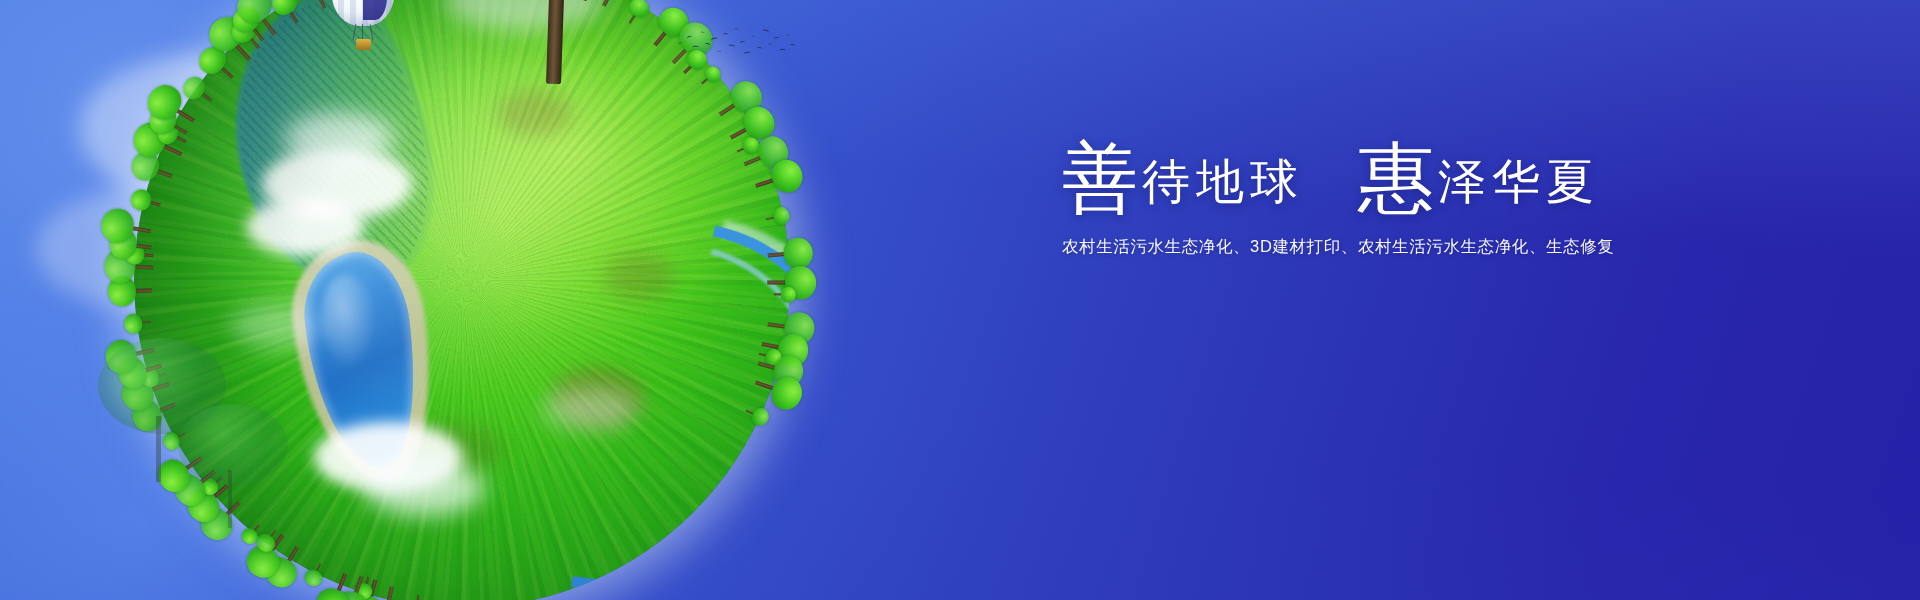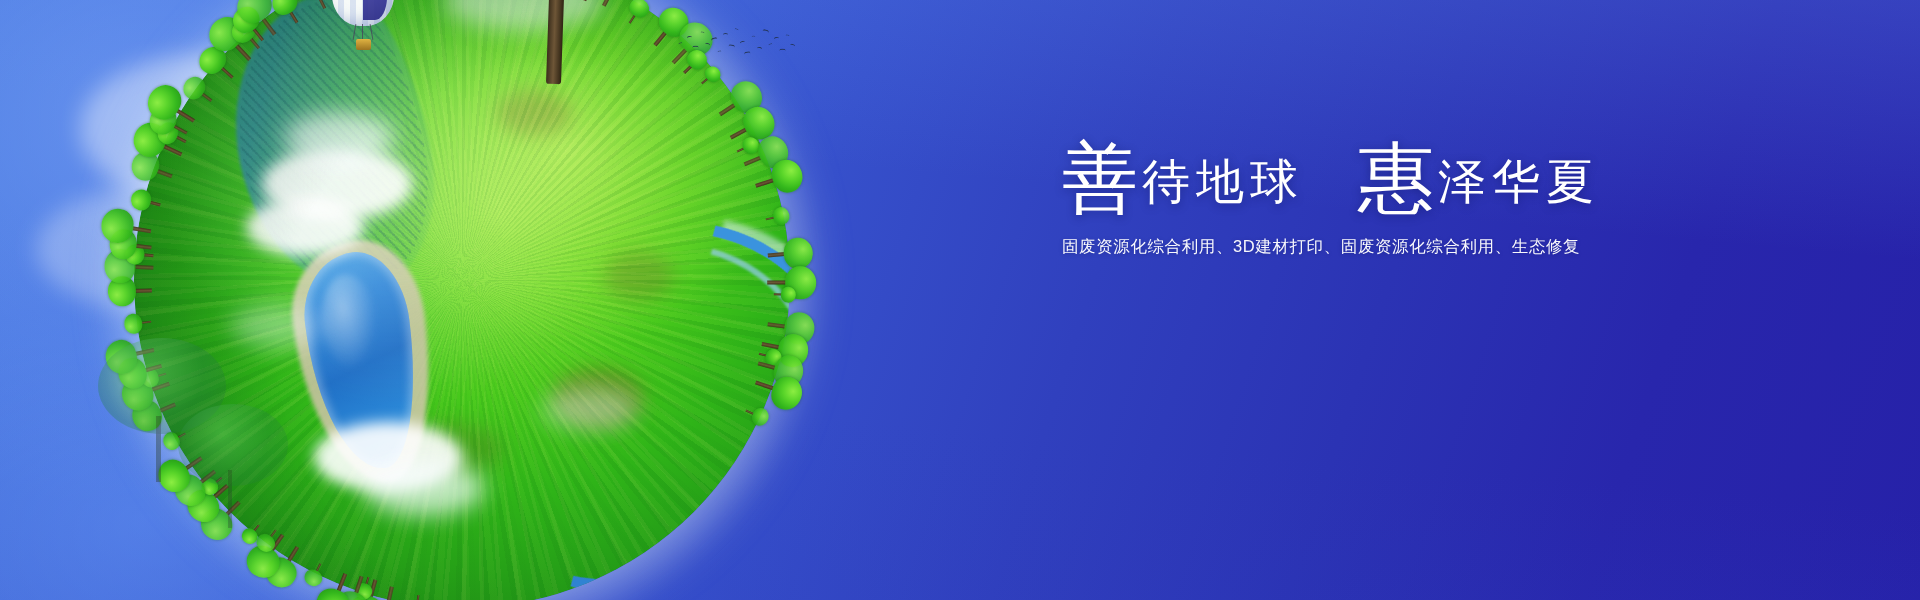--- a/index.html
+++ b/index.html
@@ -578,18 +578,18 @@
     </div>
 
   </div>
 
   <div id="content">
 
     <div id="headline">
       <span class="big">善</span><span class="sm">待地球</span><span class="gap"></span><span class="big">惠</span><span class="sm">泽华夏</span>
     </div>
 
-    <div id="desc">固废资源化综合利用、3D建材打印、固废资源化综合利用、生态修复</div>
+    <div id="desc">农村生活污水生态净化、3D建材打印、农村生活污水生态净化、生态修复</div>
 
 
   </div>
 
 </div>
 
 </body></html>

